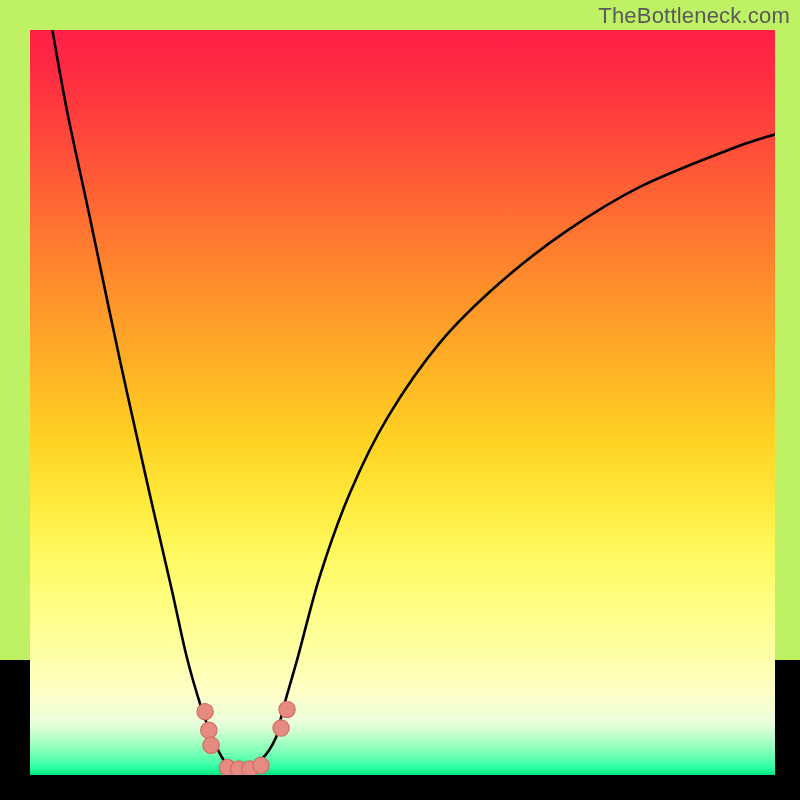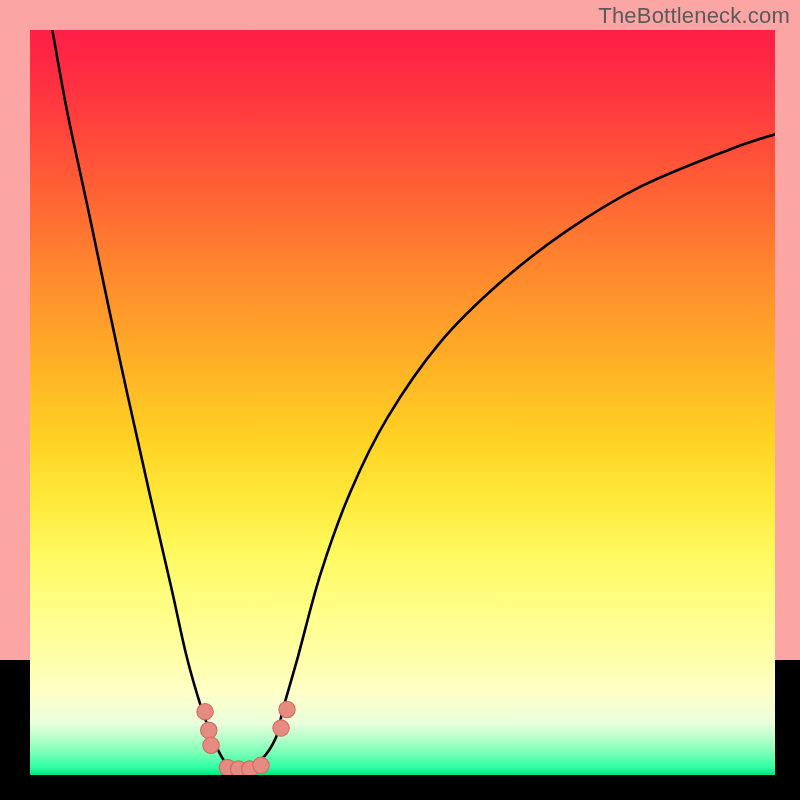--- a/index.html
+++ b/index.html
@@ -8,21 +8,21 @@
     width: 800px;
     height: 800px;
     background: #000000;
     overflow: hidden;
     font-family: Arial, Helvetica, sans-serif;
   }
   .frame {
     position: relative;
     width: 800px;
     height: 660px;
-    background: #fca5a5;
+    background: #bef264;
   }
   .plot-area {
     position: absolute;
     left: 30px;
     top: 30px;
     width: 745px;
     height: 745px;
     background: linear-gradient(to bottom,
       #ff1f46 0%,
       #ff2a43 5%,

